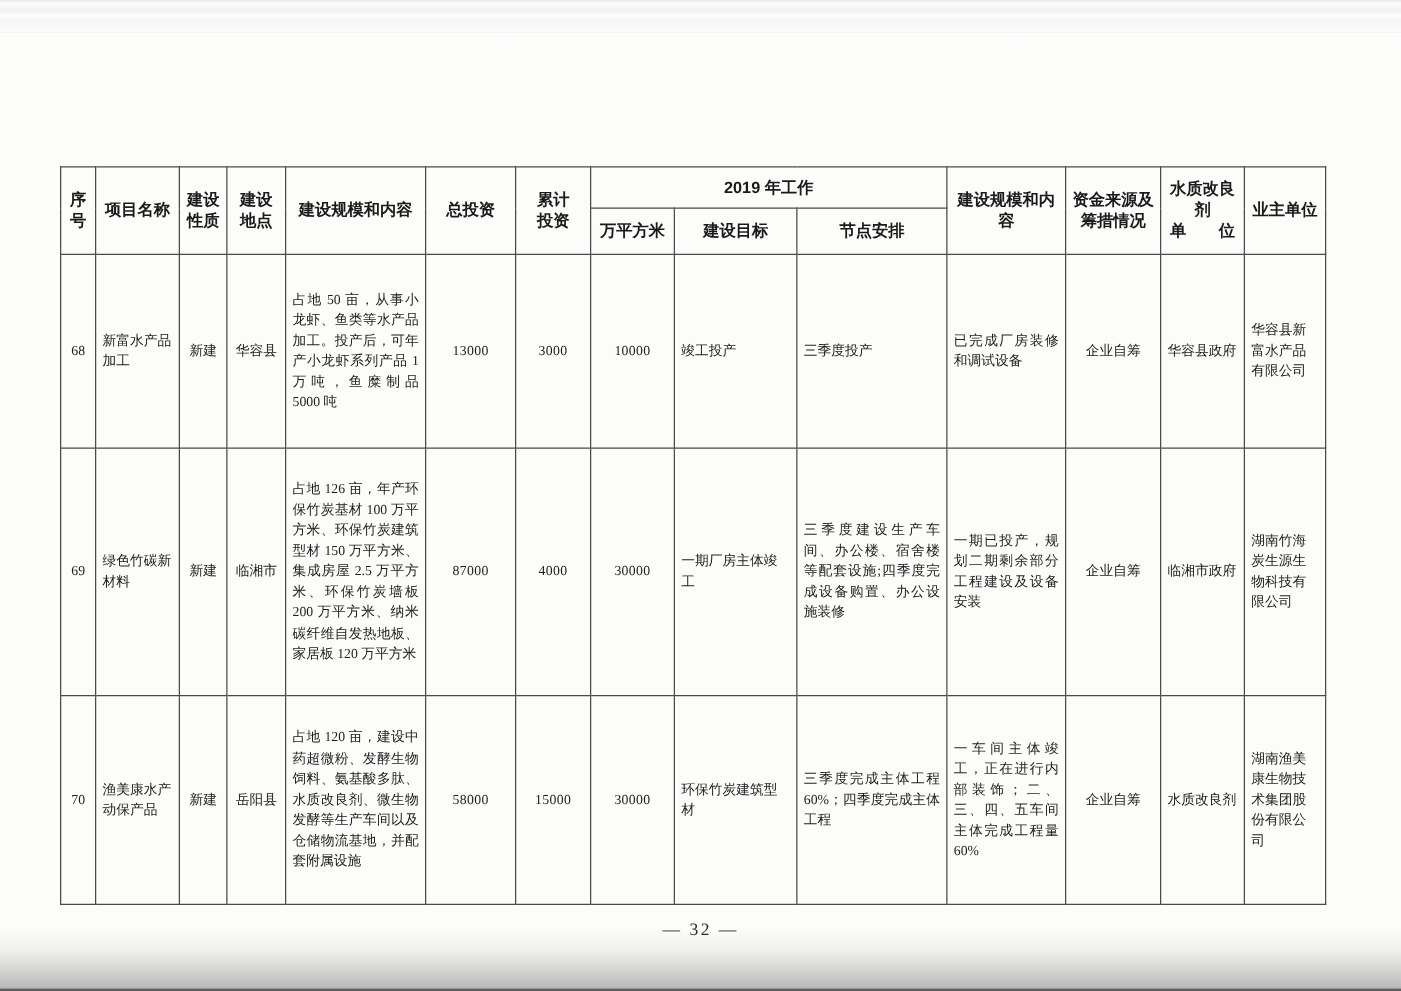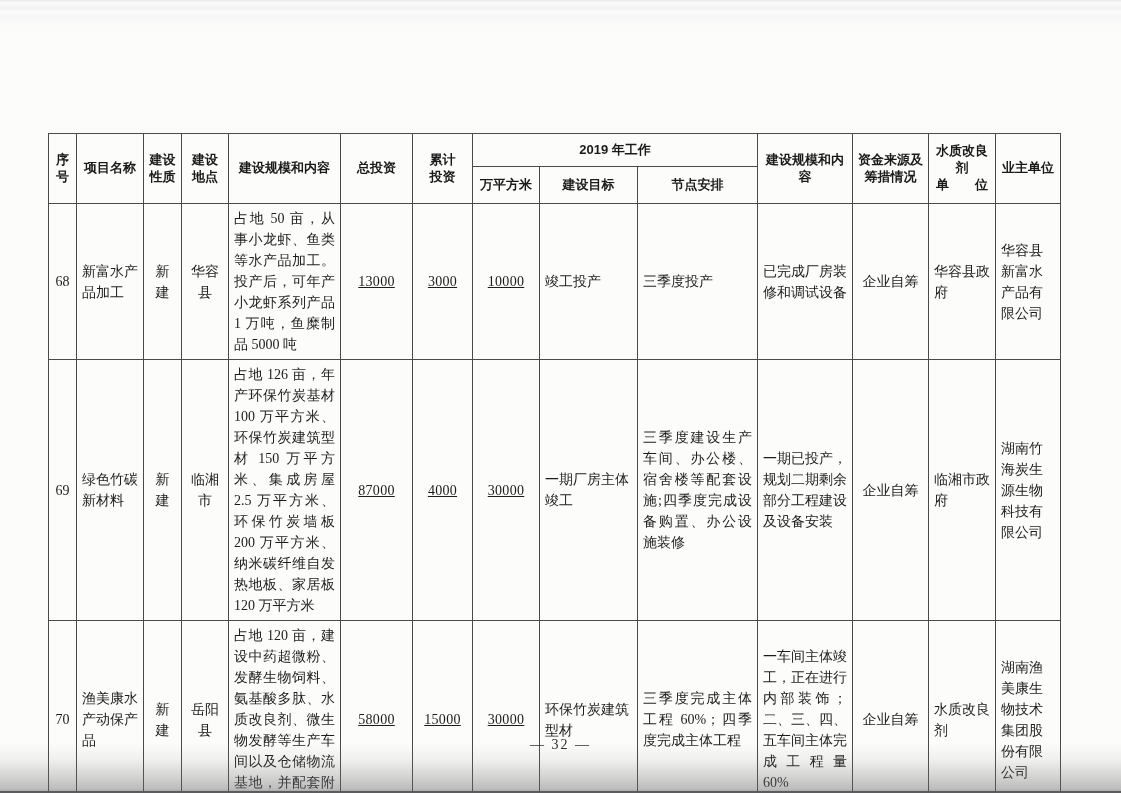--- a/index.html
+++ b/index.html
@@ -46,33 +46,33 @@
     vertical-align:middle;
     overflow:hidden;
   }
   table.projects th{
     font-family:"Liberation Sans","DejaVu Sans",sans-serif;
     font-weight:bold;font-size:13px;line-height:1.3;
     text-align:center;white-space:pre-line;
     color:#1a1a1a;
   }
   table.projects td{
-    font-size:14px;line-height:1.5;
+    font-size:11px;line-height:1.5;
     color:#1c1c1c;
   }
   tr.hrow1{height:33px;}
   tr.hrow2{height:37px;}
   tr.row68{height:155px;}
   tr.row69{height:198px;}
   tr.row70{height:167px;}
   td.c-center{text-align:center;}
   td.c-left{text-align:left;}
   td.c-just{text-align:justify;text-justify:inter-ideograph;}
   td.scale{padding:5px 6px;line-height:1.52;}
-  td.num{text-align:center;font-size:13px;letter-spacing:0.3px;text-decoration:underline;}
+  td.num{text-align:center;font-size:13px;letter-spacing:0.3px;}
 
   .page-number{
     position:absolute;top:737px;left:0;width:1121px;
     text-align:center;font-size:14px;letter-spacing:2px;color:#2a2a2a;
     font-family:"Liberation Serif","DejaVu Serif",serif;
   }
 </style>
 </head>
 <body>
 

